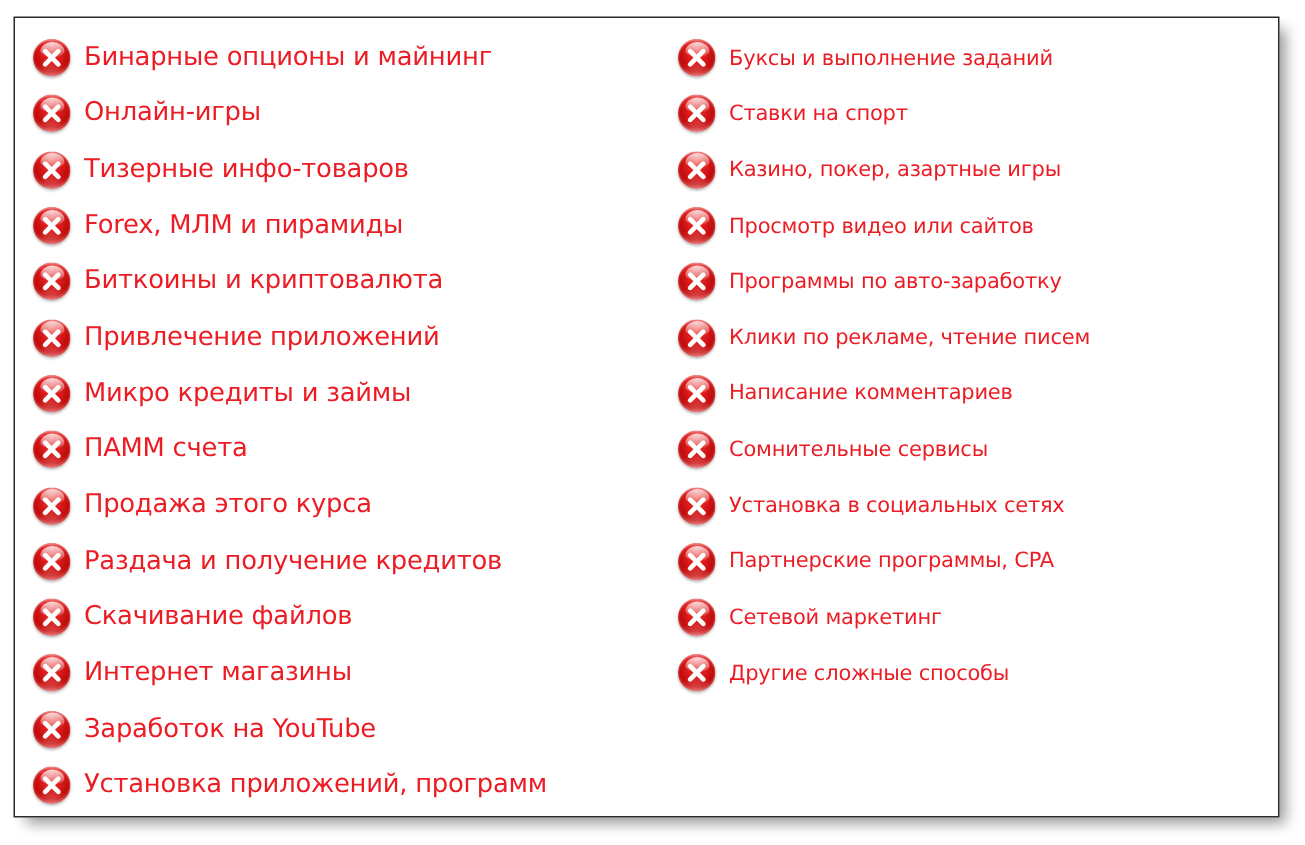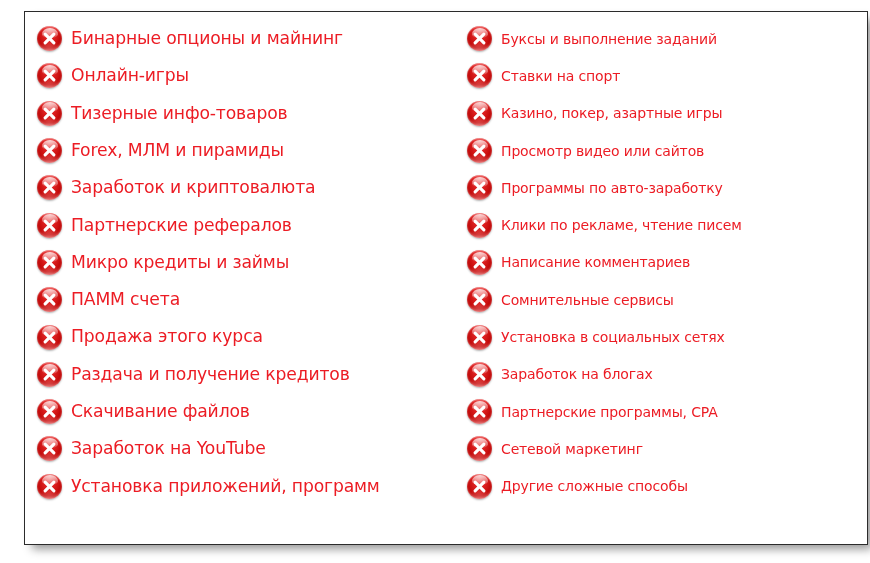--- a/index.html
+++ b/index.html
@@ -17,21 +17,21 @@
   #stage {
     position: relative;
     width: 870px;
     height: 563px;
     background: #ffffff;
   }
 
   
   #panel {
     position: absolute;
-    left: 24px;
+    left: 9px;
     top: 11px;
     width: 844px;
     height: 534px;
     box-sizing: border-box;
     background: #ffffff;
     border: 1px solid #2b2b2b;
     box-shadow: 6px 6px 9px -2px rgba(0,0,0,0.42);
   }
 
   .columns {
@@ -176,34 +176,34 @@
               <span class="badge">
                 <span class="x-glyph">
                   <svg viewBox="0 0 25 25" xmlns="http://www.w3.org/2000/svg">
                     <g stroke="#ffffff" stroke-width="3.1" stroke-linecap="round">
                       <line x1="8.1" y1="8.1" x2="16.9" y2="16.9"></line>
                       <line x1="16.9" y1="8.1" x2="8.1" y2="16.9"></line>
                     </g>
                   </svg>
                 </span>
               </span>
-              <span class="row-label">Заработок и криптовалюта</span>
-            </li>
-            <li class="row">
-              <span class="badge">
-                <span class="x-glyph">
-                  <svg viewBox="0 0 25 25" xmlns="http://www.w3.org/2000/svg">
-                    <g stroke="#ffffff" stroke-width="3.1" stroke-linecap="round">
-                      <line x1="8.1" y1="8.1" x2="16.9" y2="16.9"></line>
-                      <line x1="16.9" y1="8.1" x2="8.1" y2="16.9"></line>
-                    </g>
-                  </svg>
-                </span>
-              </span>
-              <span class="row-label">Партнерские рефералов</span>
+              <span class="row-label">Биткоины и криптовалюта</span>
+            </li>
+            <li class="row">
+              <span class="badge">
+                <span class="x-glyph">
+                  <svg viewBox="0 0 25 25" xmlns="http://www.w3.org/2000/svg">
+                    <g stroke="#ffffff" stroke-width="3.1" stroke-linecap="round">
+                      <line x1="8.1" y1="8.1" x2="16.9" y2="16.9"></line>
+                      <line x1="16.9" y1="8.1" x2="8.1" y2="16.9"></line>
+                    </g>
+                  </svg>
+                </span>
+              </span>
+              <span class="row-label">Привлечение приложений</span>
             </li>
             <li class="row">
               <span class="badge">
                 <span class="x-glyph">
                   <svg viewBox="0 0 25 25" xmlns="http://www.w3.org/2000/svg">
                     <g stroke="#ffffff" stroke-width="3.1" stroke-linecap="round">
                       <line x1="8.1" y1="8.1" x2="16.9" y2="16.9"></line>
                       <line x1="16.9" y1="8.1" x2="8.1" y2="16.9"></line>
                     </g>
                   </svg>
@@ -255,20 +255,33 @@
                 <span class="x-glyph">
                   <svg viewBox="0 0 25 25" xmlns="http://www.w3.org/2000/svg">
                     <g stroke="#ffffff" stroke-width="3.1" stroke-linecap="round">
                       <line x1="8.1" y1="8.1" x2="16.9" y2="16.9"></line>
                       <line x1="16.9" y1="8.1" x2="8.1" y2="16.9"></line>
                     </g>
                   </svg>
                 </span>
               </span>
               <span class="row-label">Скачивание файлов</span>
+            </li>
+            <li class="row">
+              <span class="badge">
+                <span class="x-glyph">
+                  <svg viewBox="0 0 25 25" xmlns="http://www.w3.org/2000/svg">
+                    <g stroke="#ffffff" stroke-width="3.1" stroke-linecap="round">
+                      <line x1="8.1" y1="8.1" x2="16.9" y2="16.9"></line>
+                      <line x1="16.9" y1="8.1" x2="8.1" y2="16.9"></line>
+                    </g>
+                  </svg>
+                </span>
+              </span>
+              <span class="row-label">Интернет магазины</span>
             </li>
             <li class="row">
               <span class="badge">
                 <span class="x-glyph">
                   <svg viewBox="0 0 25 25" xmlns="http://www.w3.org/2000/svg">
                     <g stroke="#ffffff" stroke-width="3.1" stroke-linecap="round">
                       <line x1="8.1" y1="8.1" x2="16.9" y2="16.9"></line>
                       <line x1="16.9" y1="8.1" x2="8.1" y2="16.9"></line>
                     </g>
                   </svg>
@@ -403,33 +416,20 @@
                 <span class="x-glyph">
                   <svg viewBox="0 0 25 25" xmlns="http://www.w3.org/2000/svg">
                     <g stroke="#ffffff" stroke-width="3.1" stroke-linecap="round">
                       <line x1="8.1" y1="8.1" x2="16.9" y2="16.9"></line>
                       <line x1="16.9" y1="8.1" x2="8.1" y2="16.9"></line>
                     </g>
                   </svg>
                 </span>
               </span>
               <span class="row-label">Установка в социальных сетях</span>
-            </li>
-            <li class="row">
-              <span class="badge">
-                <span class="x-glyph">
-                  <svg viewBox="0 0 25 25" xmlns="http://www.w3.org/2000/svg">
-                    <g stroke="#ffffff" stroke-width="3.1" stroke-linecap="round">
-                      <line x1="8.1" y1="8.1" x2="16.9" y2="16.9"></line>
-                      <line x1="16.9" y1="8.1" x2="8.1" y2="16.9"></line>
-                    </g>
-                  </svg>
-                </span>
-              </span>
-              <span class="row-label">Заработок на блогах</span>
             </li>
             <li class="row">
               <span class="badge">
                 <span class="x-glyph">
                   <svg viewBox="0 0 25 25" xmlns="http://www.w3.org/2000/svg">
                     <g stroke="#ffffff" stroke-width="3.1" stroke-linecap="round">
                       <line x1="8.1" y1="8.1" x2="16.9" y2="16.9"></line>
                       <line x1="16.9" y1="8.1" x2="8.1" y2="16.9"></line>
                     </g>
                   </svg>

